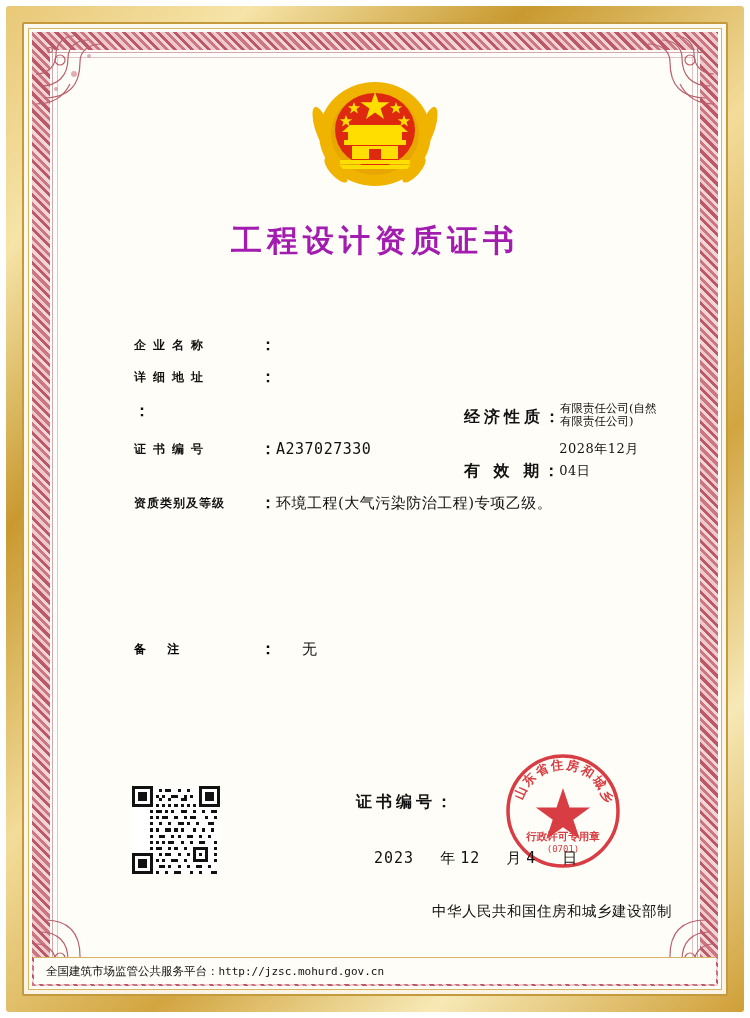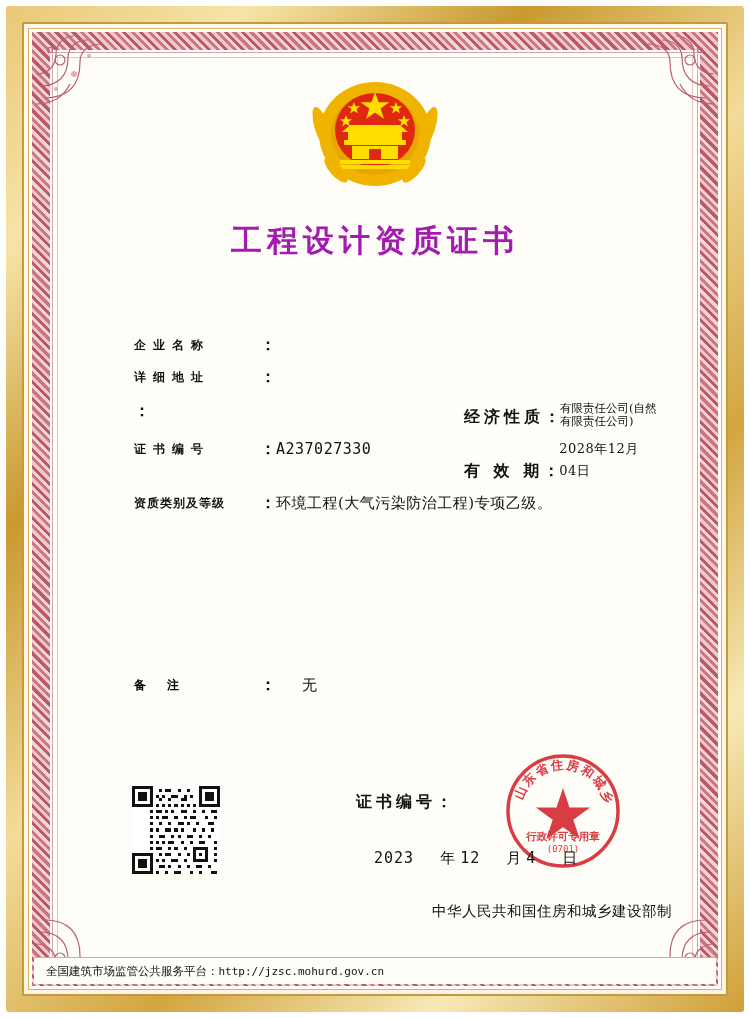--- a/index.html
+++ b/index.html
@@ -178,24 +178,24 @@
     flex: 1 1 auto;
     font-size: 11.5px;
     line-height: 13px;
     padding-top: 2px;
     font-family: "DejaVu Serif", "Liberation Serif", serif;
   }
   .val-wrap2 div { white-space: nowrap; }
 
   .remark {
     position: absolute;
-    top: 612px;
+    top: 576px;
     left: 72px;
     display: flex;
-    font-family: Liberation Serif, serif;
+    font-family: Liberation Sans, sans-serif;
   }
   .remark .lbl { width: 126px; flex: 0 0 126px; letter-spacing: 9px; }
   .remark .val { font-size: 15px; padding-left: 26px; }
 
   
   .qr {
     position: absolute;
     left: 70px;
     top: 724px;
     width: 88px;

